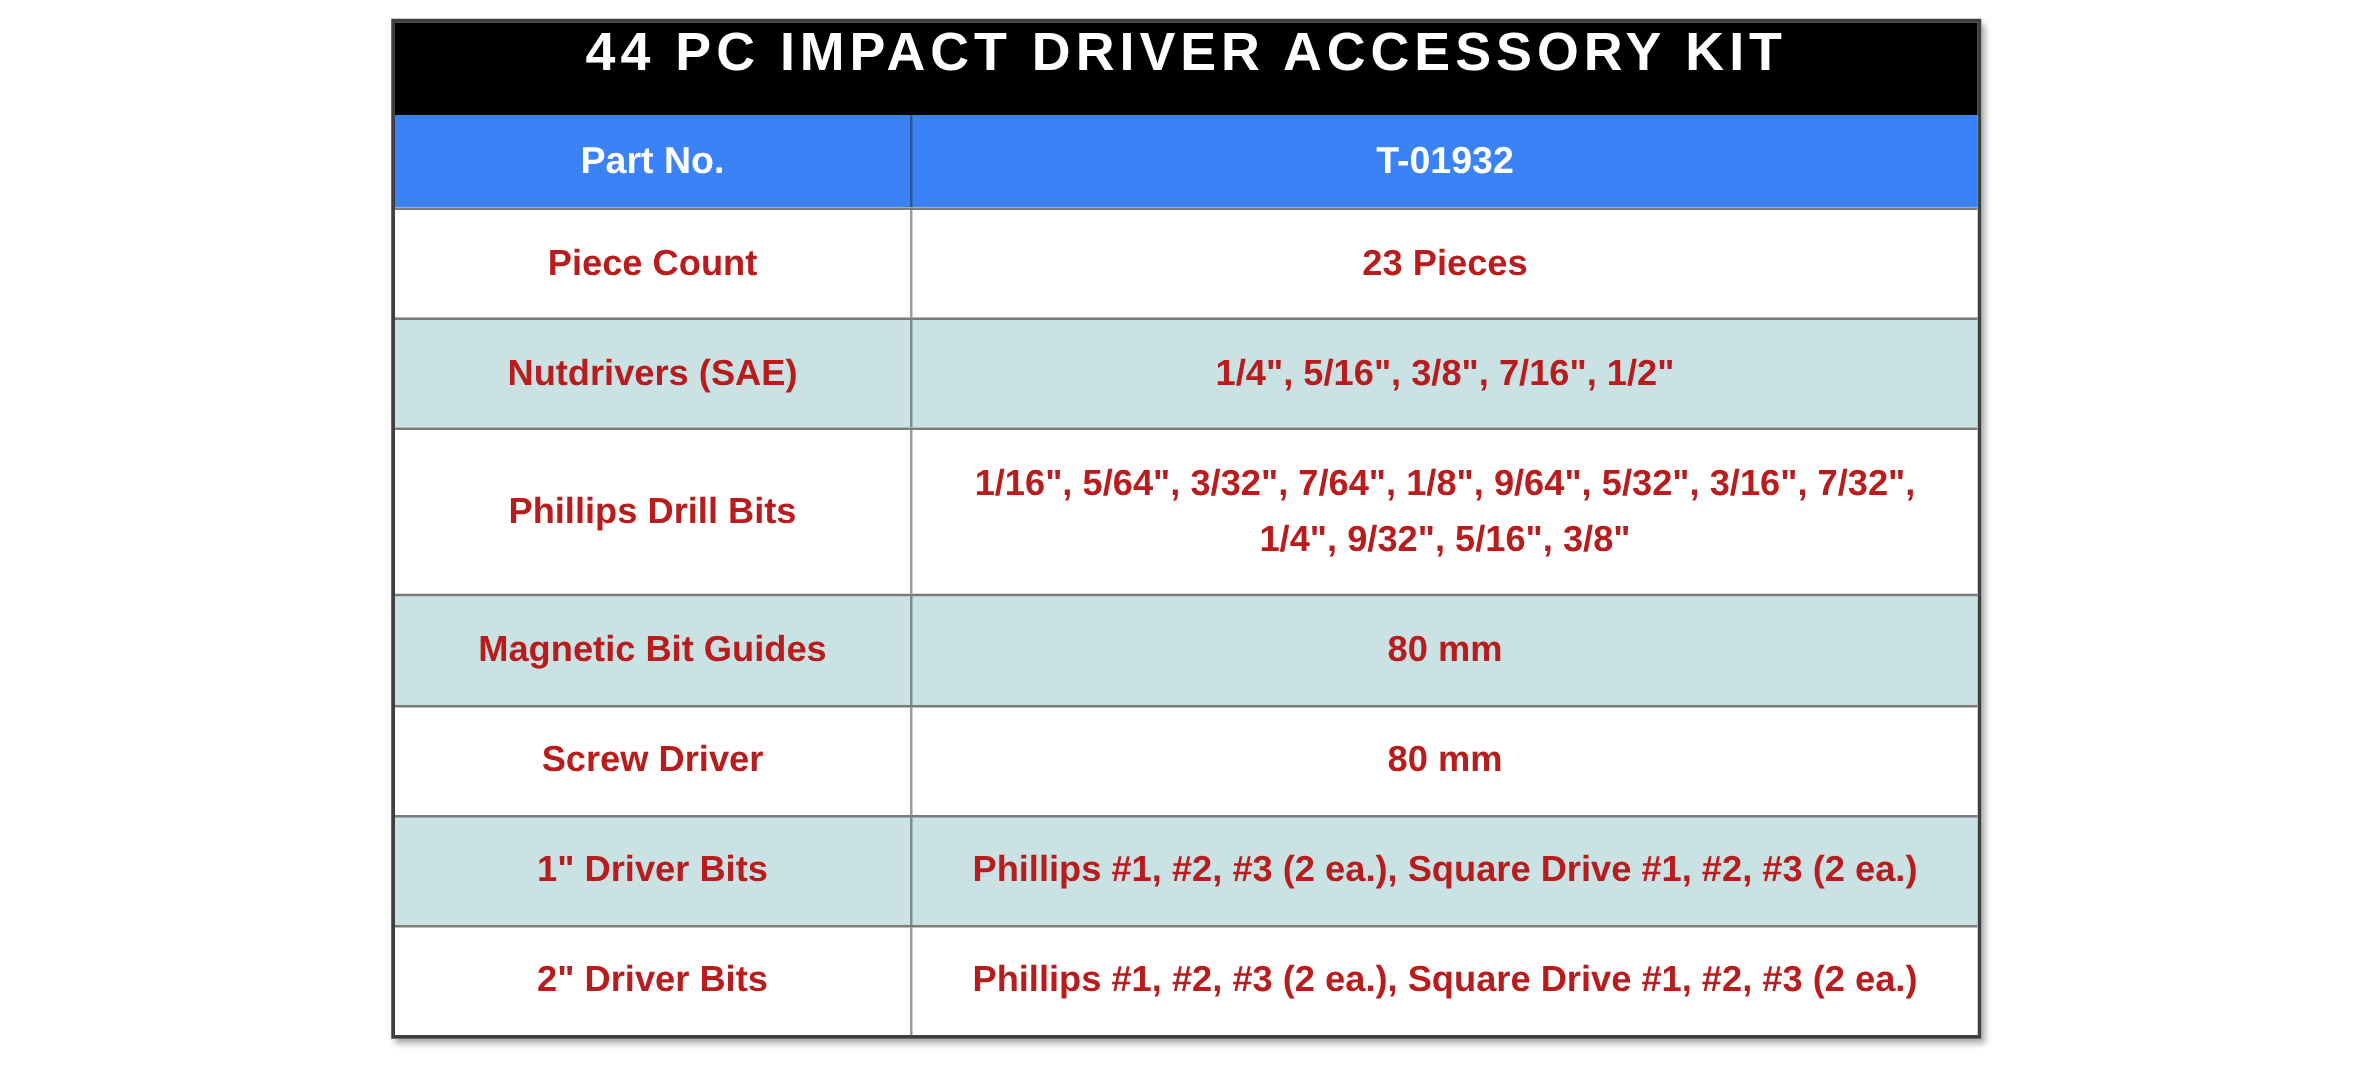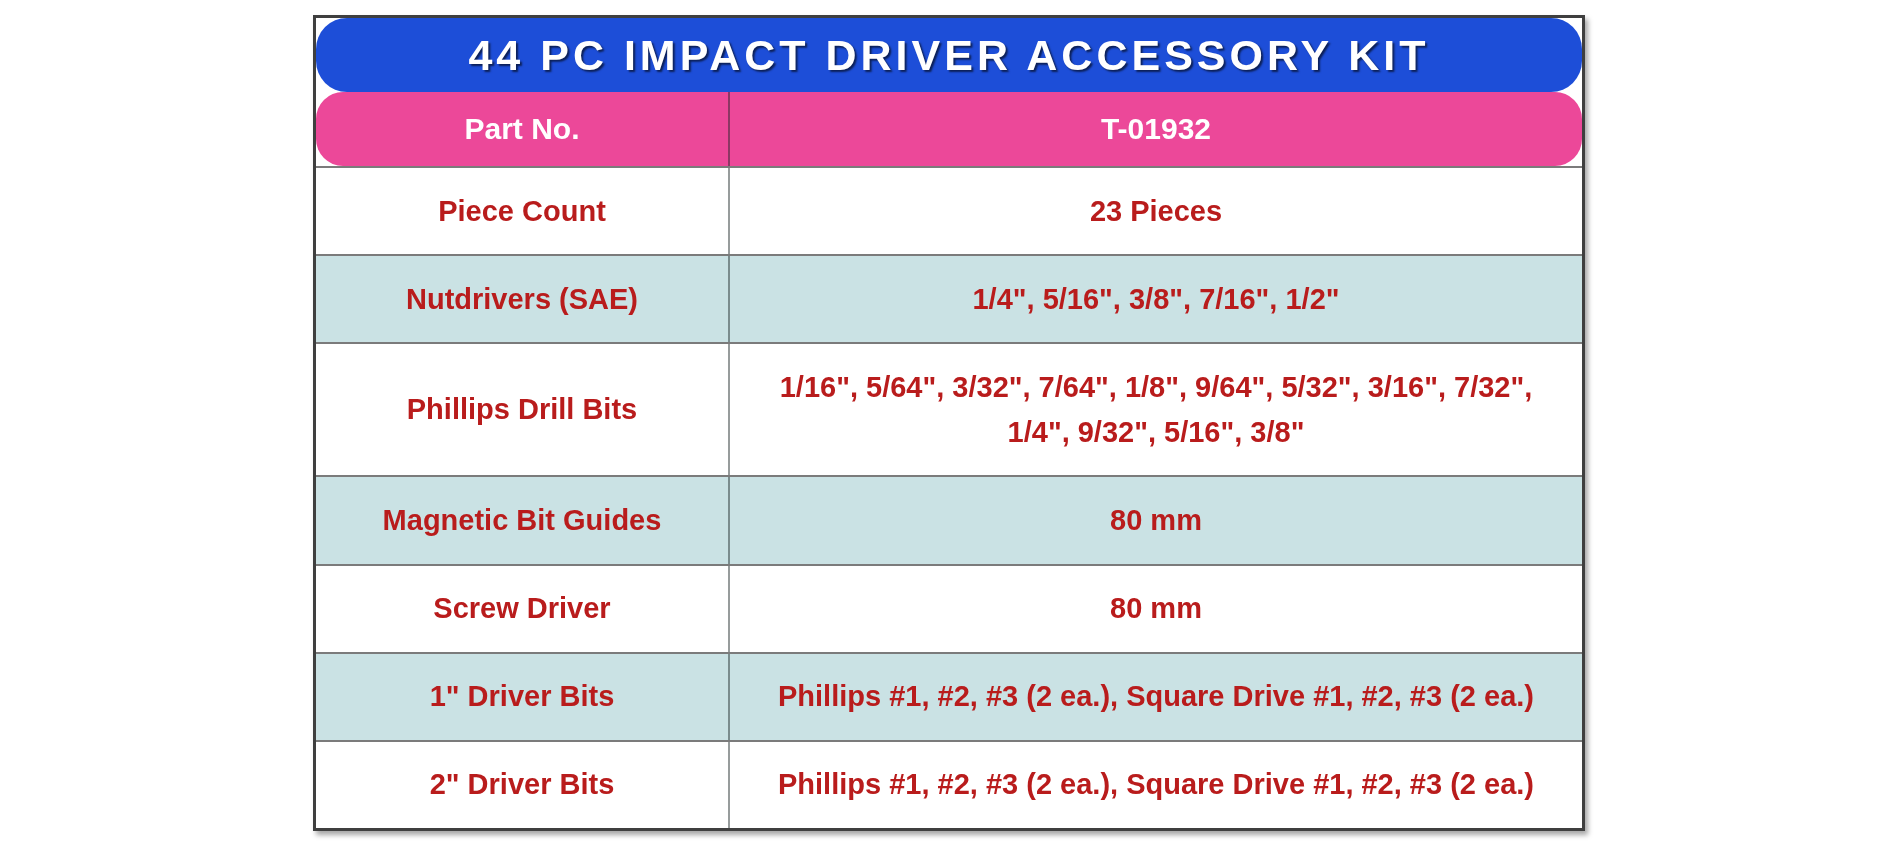--- a/index.html
+++ b/index.html
@@ -30,48 +30,46 @@
     background: #ffffff;
     border: 3px solid #3f3f3f;
     box-shadow: 3px 4px 5px rgba(0,0,0,0.35);
     box-sizing: border-box;
   }
 
   
   .title-bar {
     height: 74px;
     flex: 0 0 74px;
-    background: #1d4ed8;
+    background: #000000;
     display: flex;
-    align-items: center;
+    align-items: flex-start;
     justify-content: center;
-    border-radius: 31px;
   }
   .title-bar .title-text {
     color: #ffffff;
     font-size: 43px;
     font-weight: 700;
     letter-spacing: 4px;
     white-space: nowrap;
     text-shadow: 2px 2px 2px rgba(0,0,0,0.6);
   }
 
   
   .row {
     display: grid;
     grid-template-columns: 414px 1fr;
     border-top: 2px solid #7b7b7b;
     box-sizing: border-box;
   }
   .header-row {
     flex: 0 0 74px;
     height: 74px;
-    background: #ec4899;
+    background: #3b82f6;
     border-top: none;
-    border-radius: 27px;
   }
   .spec-row { flex: 1 1 auto; }
 
   .spec-row.alt { background: #CAE2E4; }
   .spec-row.plain { background: #ffffff; }
 
   .cell {
     display: flex;
     align-items: center;
     justify-content: center;

